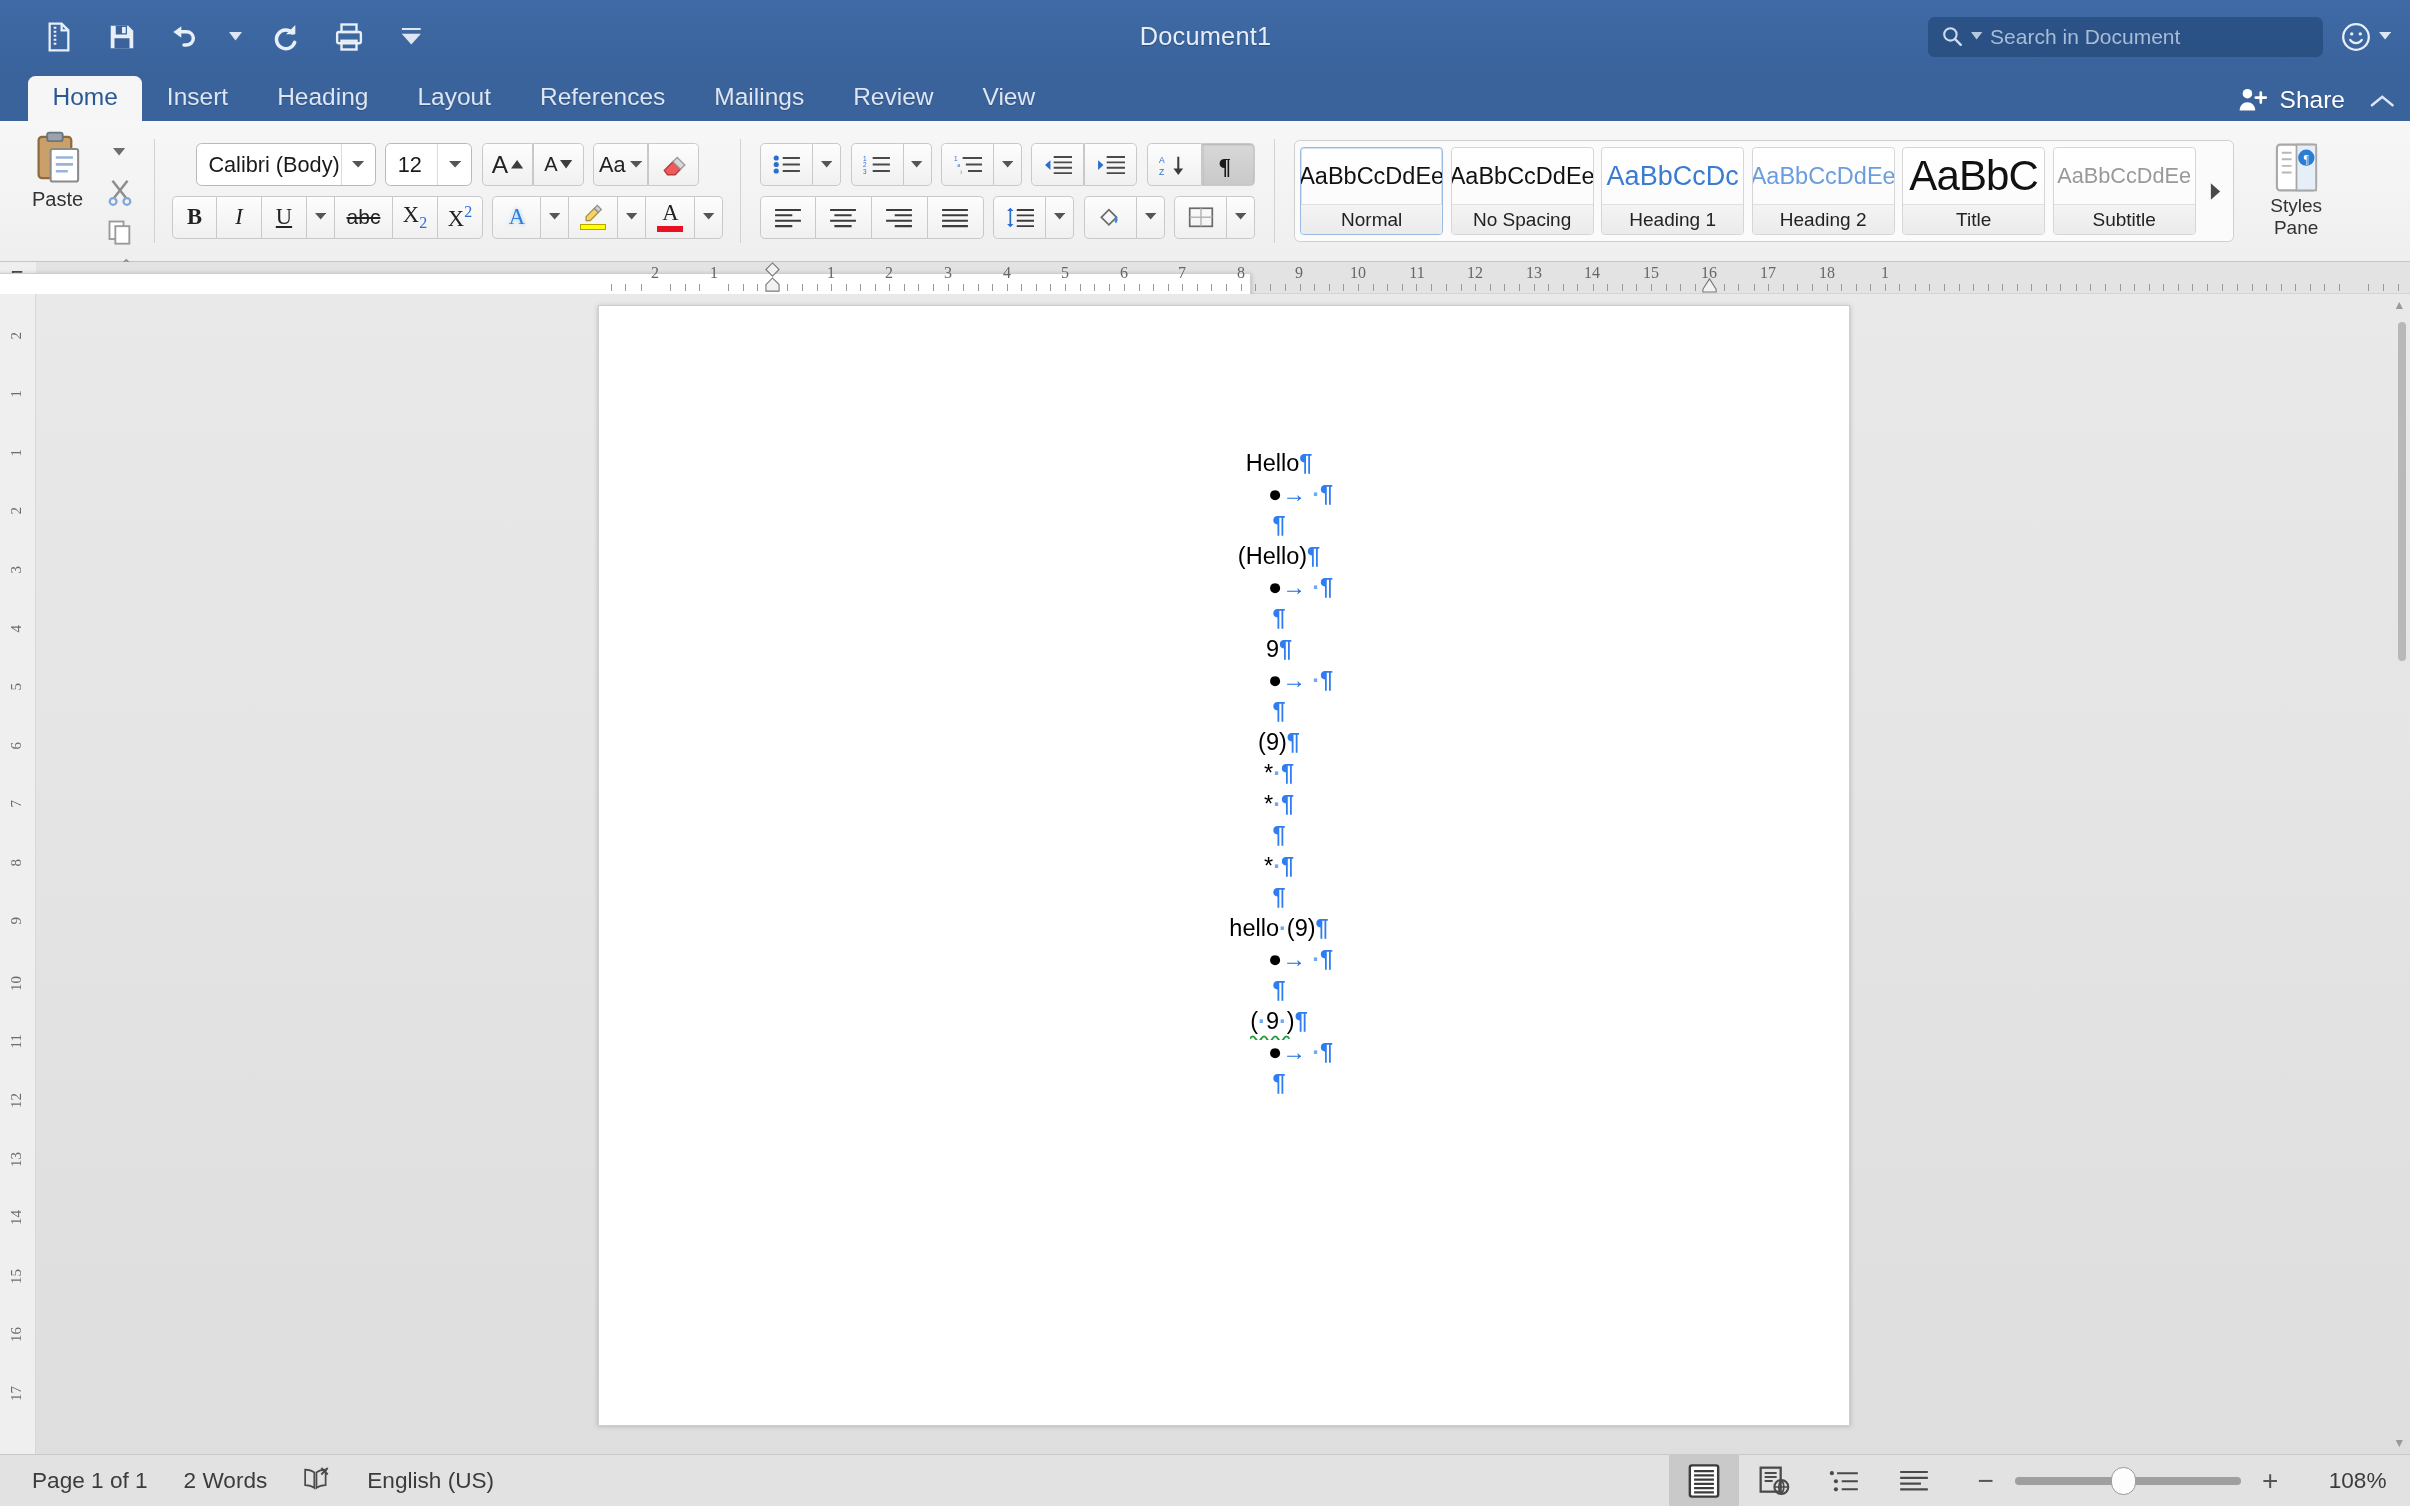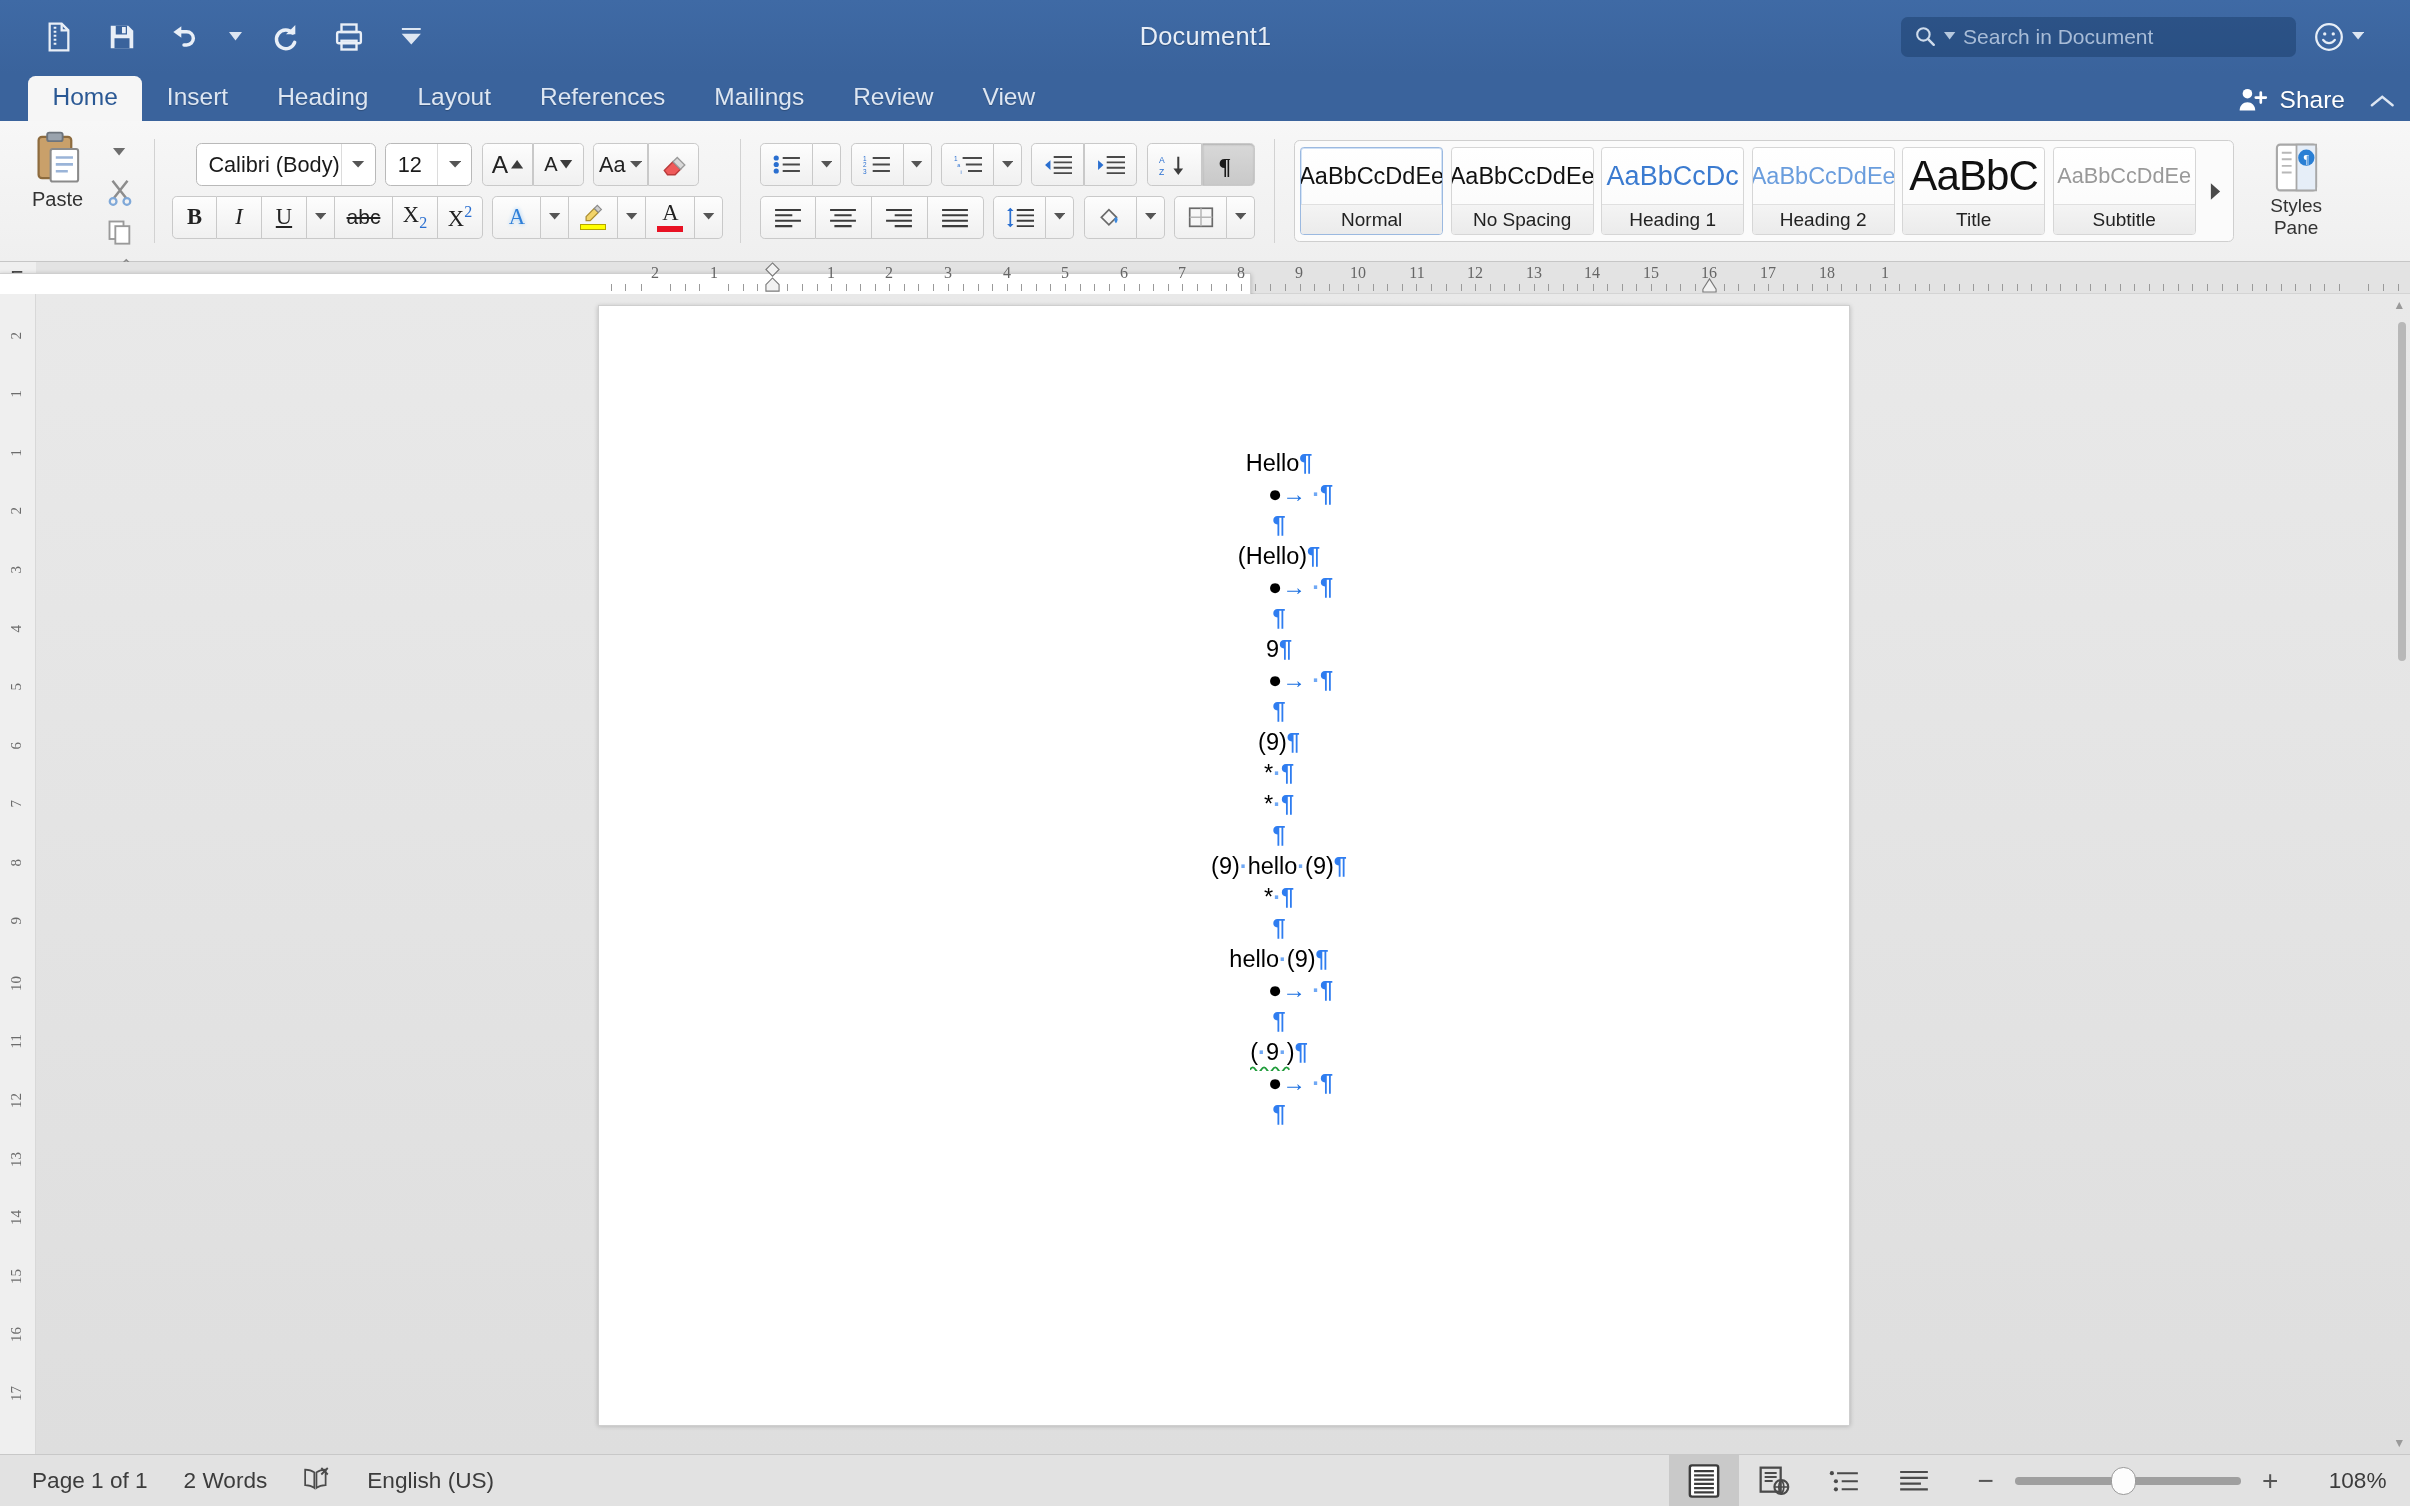--- a/index.html
+++ b/index.html
@@ -21,21 +21,21 @@
   .qat { display: flex; align-items: center; gap: 24.5px; padding-left: 40px; }
   .qat-btn { width: 38px; height: 38px; display: flex; align-items: center; justify-content: center; cursor: default; }
   .qat-btn svg { display: block; }
   .qat-caret { width: 15px; height: 38px; display:flex; align-items:center; justify-content:center; }
   .doc-title {
     position: absolute; left: 0; right: 0; text-align: center;
     color: #e8eef7; font-size: 25.4px; letter-spacing: 0.2px;
     text-shadow: 0 0.9px 0.9px rgba(0,0,0,.25);
     pointer-events: none;
   }
-  .title-right { margin-left: auto; display: flex; align-items: center; gap: 17px; padding-right: 47px; }
+  .title-right { margin-left: auto; display: flex; align-items: center; gap: 17px; padding-right: 20px; }
   .searchbox {
     width: 395px; height: 40px; border-radius: 6.6px;
     background: rgba(20,52,95,0.42);
     display: flex; align-items: center; gap: 7.5px; padding: 0 13px;
   }
   .searchbox .ph { color: #a8bcd7; font-size: 21px; }
   .smiley { display:flex; align-items:center; gap:6.6px; }
 
   
   .tabbar {
@@ -852,21 +852,20 @@
             <div class="line"><span class="">(Hello)</span><span class="pm">¶</span></div>
             <div class="line ind"><span class="bul">●</span><span class="arr">→</span><span class=""> </span><span class="dot">·</span><span class="pm">¶</span></div>
             <div class="line"><span class="pm">¶</span></div>
             <div class="line"><span class="">9</span><span class="pm">¶</span></div>
             <div class="line ind"><span class="bul">●</span><span class="arr">→</span><span class=""> </span><span class="dot">·</span><span class="pm">¶</span></div>
             <div class="line"><span class="pm">¶</span></div>
             <div class="line"><span class="">(9)</span><span class="pm">¶</span></div>
             <div class="line"><span class="">*</span><span class="dot">·</span><span class="pm">¶</span></div>
             <div class="line"><span class="">*</span><span class="dot">·</span><span class="pm">¶</span></div>
             <div class="line"><span class="pm">¶</span></div>
-            <div class="line"><span class="">(9)</span><span class="dot">·</span><span class="">hello</span><span class="dot">·</span><span class="">(9)</span><span class="pm">¶</span></div>
             <div class="line"><span class="">*</span><span class="dot">·</span><span class="pm">¶</span></div>
             <div class="line"><span class="pm">¶</span></div>
             <div class="line"><span class="">hello</span><span class="dot">·</span><span class="">(9)</span><span class="pm">¶</span></div>
             <div class="line ind"><span class="bul">●</span><span class="arr">→</span><span class=""> </span><span class="dot">·</span><span class="pm">¶</span></div>
             <div class="line"><span class="pm">¶</span></div>
             <div class="line"><span class="sqwrap"><span class="">(</span><span class="dot">·</span><span class="">9</span><span class="dot">·</span><span class="">)</span><span class="pm">¶</span><svg width="58" height="6.6" viewBox="0 0 62 7">
                   <path d="M0 5 Q3 0 6 5 T12 5 T18 5 T24 5 T30 5 T36 5 T42 5" fill="none" stroke="#1f9c3a" stroke-width="2"></path>
                 </svg></span></div>
             <div class="line ind"><span class="bul">●</span><span class="arr">→</span><span class=""> </span><span class="dot">·</span><span class="pm">¶</span></div>
             <div class="line"><span class="pm">¶</span></div>

